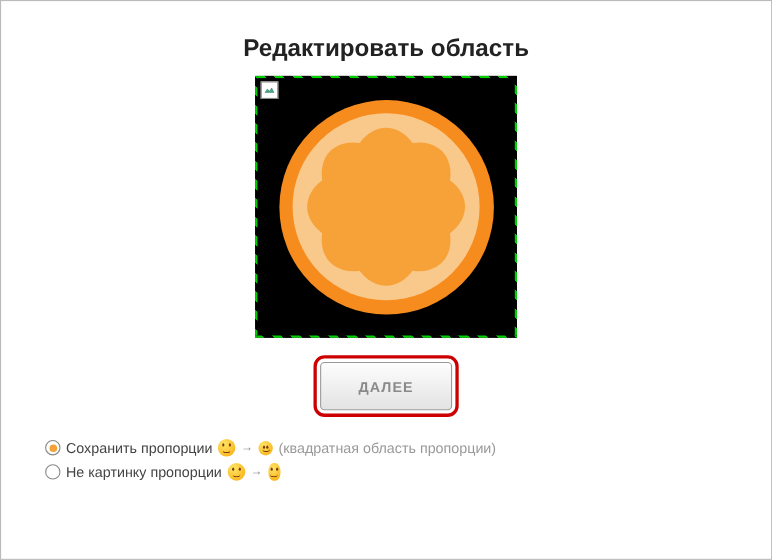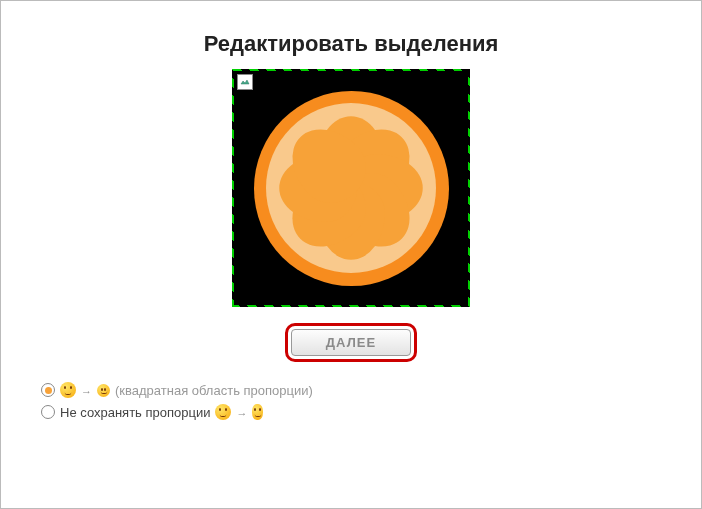--- a/index.html
+++ b/index.html
@@ -78,21 +78,21 @@
     .button-wrap {
       width: 132px;
       margin: 0 auto 20px;
       border: 3px solid #c00;
       border-radius: 10px;
       padding: 3px;
     }
     .next-btn {
       display: block;
       width: 100%;
-      height: 27px;
+      height: 44px;
       border: 1px solid #999;
       border-radius: 4px;
       background: linear-gradient(#fdfdfd, #e3e3e3);
       font-size: 13px;
       font-weight: 700;
       color: #8a8a8a;
       letter-spacing: 1px;
       cursor: pointer;
       font-family: 'Arial Narrow', Arial, sans-serif;
     }
@@ -164,21 +164,21 @@
     .smiley.tall::after { right: 2px; }
     .arrow { color: #888; font-size: 11px; }
     .hint { color: #999; }
     .opt-label { color: #444; }
   </style>
 </head>
 <body>
 
 <div class="title">
   <span class="normal">Редактировать</span>
-  <span class="bold">выделения</span>
+  <span class="bold">область</span>
 </div>
 
 <div class="editor">
   <div class="broken-img">
     <svg viewBox="0 0 10 10">
         <path d="M1 7 L3 4 L5 6 L7 3 L9 7 Z" fill="#4a8" stroke="#376" stroke-width="0.5"></path>
       </svg>
   </div>
   <div class="orange-circle">
     <div class="orange-inner">
@@ -194,32 +194,33 @@
   </div>
 </div>
 
 <div class="button-wrap">
   <button class="next-btn">ДАЛЕЕ</button>
 </div>
 
 <div class="options">
   <div class="opt-row">
     <span class="radio checked"></span>
+    <span class="opt-label">Сохранить пропорции</span>
     <span class="smiley">
         <span class="mouth"></span>
       </span>
     <span class="arrow">→</span>
     <span class="smiley" style="width:13px;height:13px">
         <span class="mouth"></span>
       </span>
     <span class="hint">(квадратная область пропорции)</span>
   </div>
   <div class="opt-row">
     <span class="radio"></span>
-    <span class="opt-label">Не сохранять пропорции</span>
+    <span class="opt-label">Не картинку пропорции</span>
     <span class="smiley">
         <span class="mouth"></span>
       </span>
     <span class="arrow">→</span>
     <span class="smiley tall">
         <span class="mouth"></span>
       </span>
   </div>
 </div>
 

